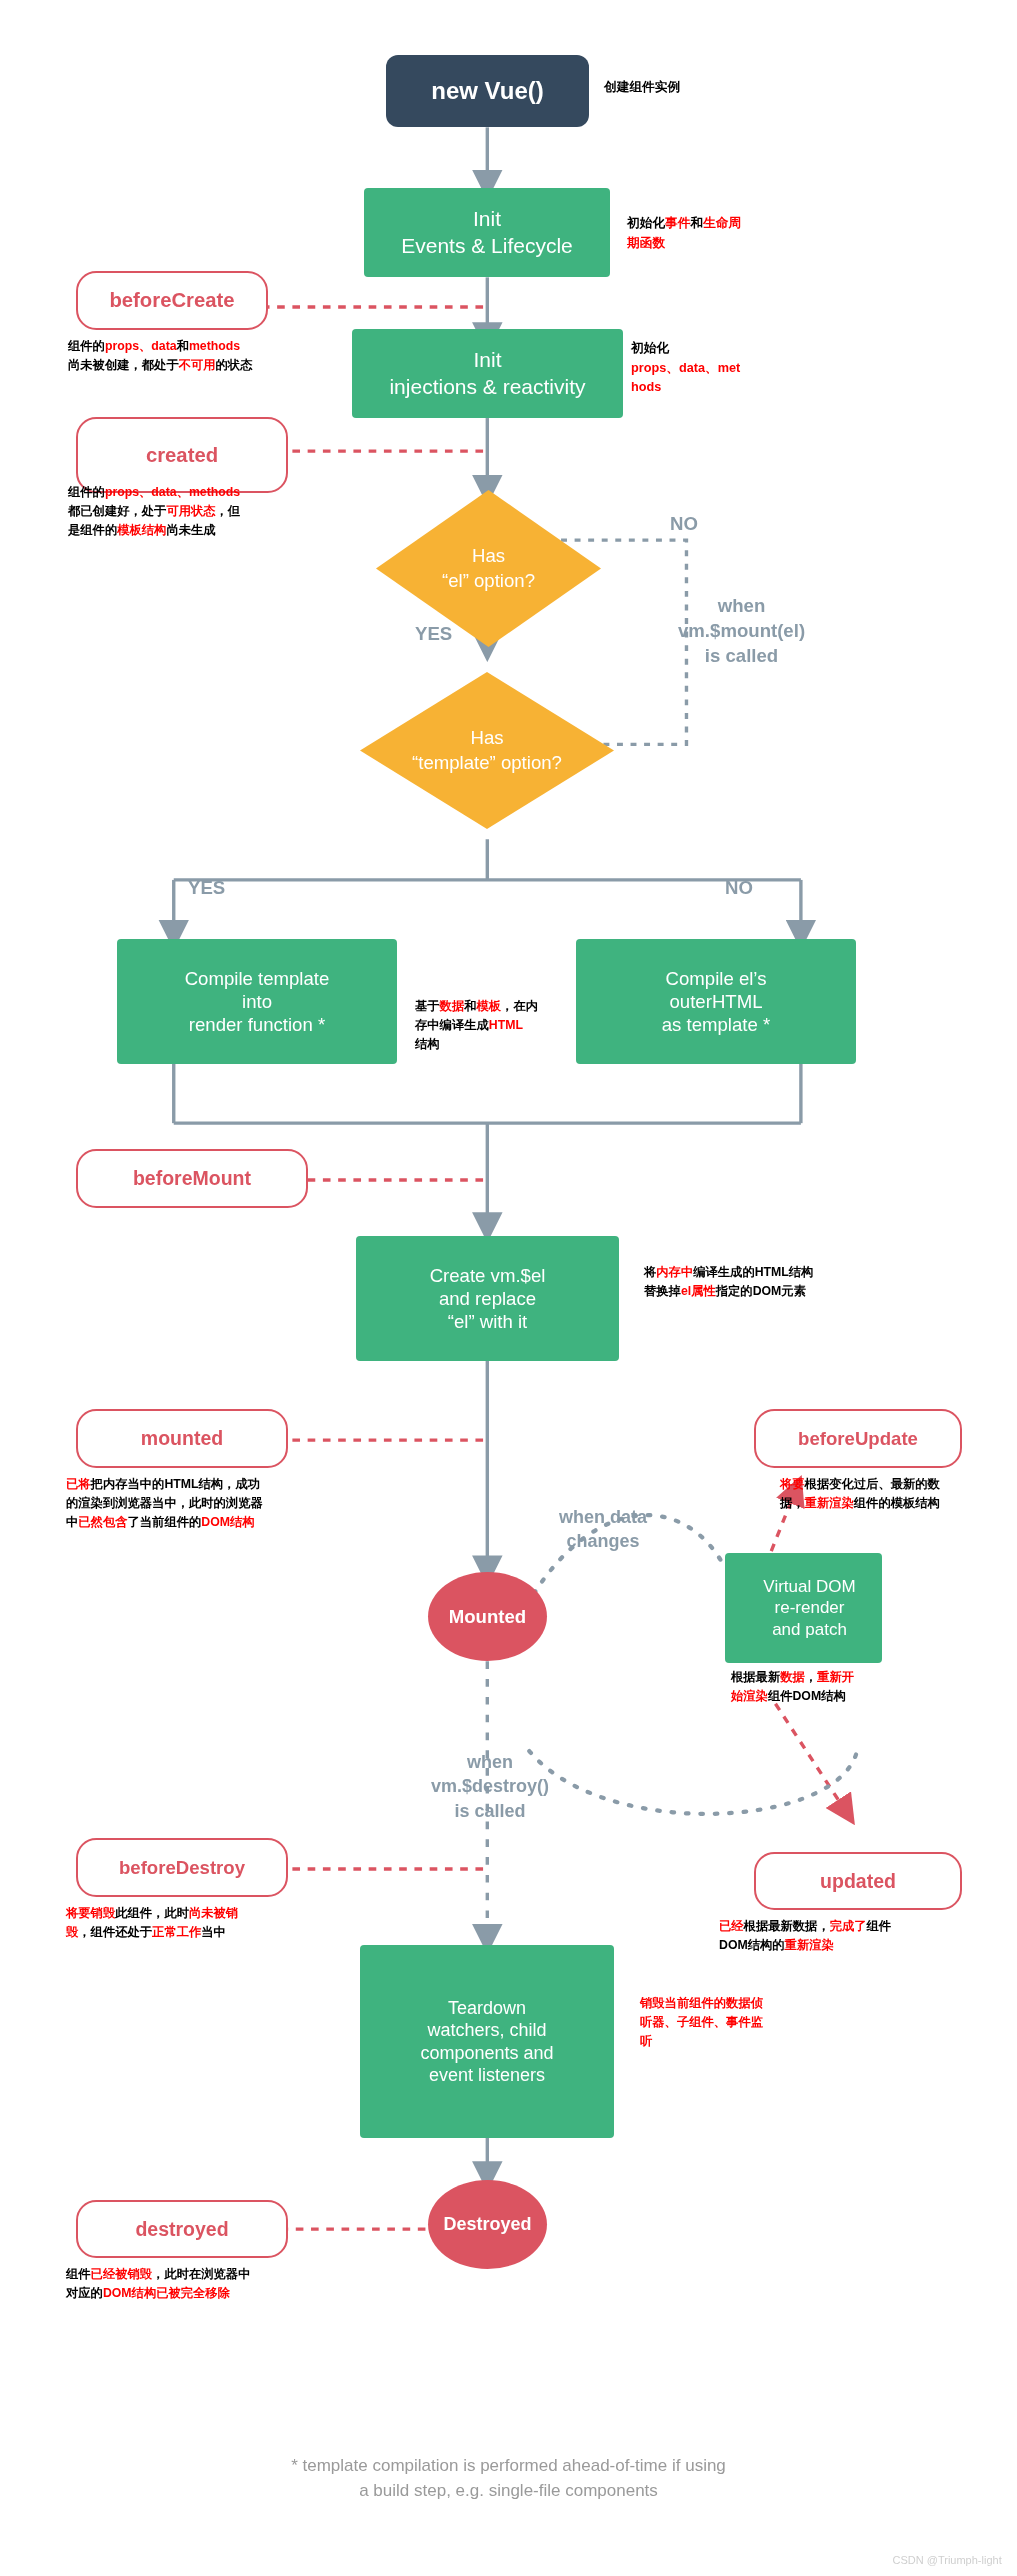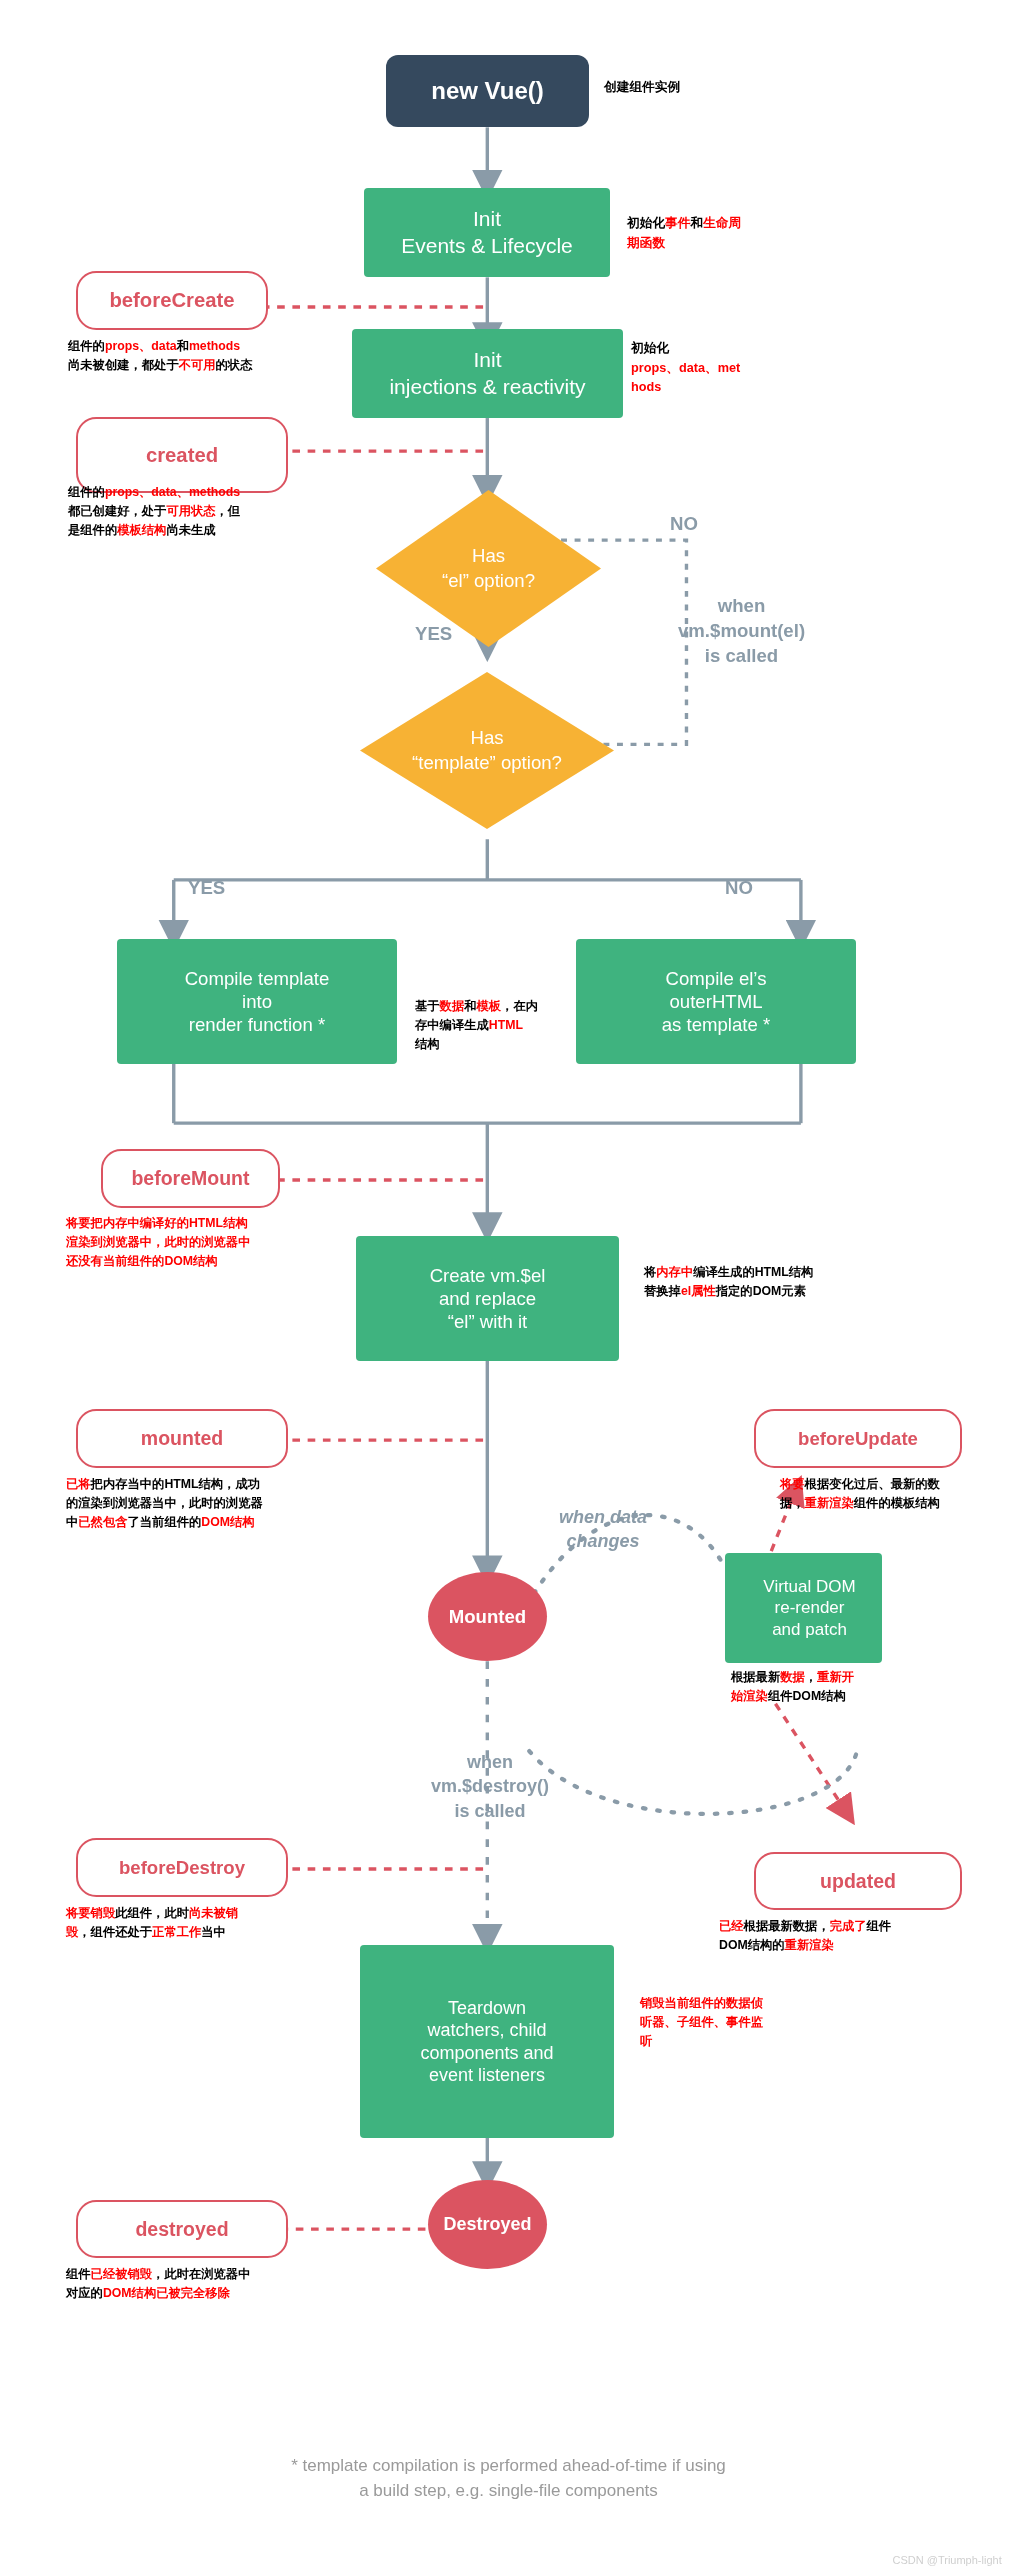--- a/index.html
+++ b/index.html
@@ -206,28 +206,23 @@
     <span>outerHTML</span>
     <span>as template *</span>
   </div>
 
   <div class="note" style="left:415px;top:965px;font-size:12.3px;margin-top:32px;">
       <div><span>基于</span><span class="r">数据</span><span>和</span><span class="r">模板</span><span>，在内</span></div>
       <div><span>存中编译生成</span><span class="r">HTML</span></div>
       <div><span>结构</span></div>
     </div>
 
-  <div class="hook" style="left:76px;top:1149px;width:179px;height:59px;font-size:19.5px;margin-left:25px;">
+  <div class="hook" style="left:76px;top:1149px;width:232px;height:59px;font-size:19.5px;">
     <span>beforeMount</span>
   </div>
-  <div class="note" style="left:66px;top:1214px;font-size:12.3px;">
-      <div><span class="r">将要把内存中编译好的</span><span class="r">HTML</span><span class="r">结构</span></div>
-      <div><span class="r">渲染到</span><span class="r">浏览器中，此时的浏览器中</span></div>
-      <div><span class="r">还没有</span><span class="r">当前组件的DOM结构</span></div>
-    </div>
 
   <div class="node node-green" style="left:356px;top:1236px;width:263px;height:125px;font-size:18.6px;flex-direction:column;">
     <span>Create vm.$el</span>
     <span>and replace</span>
     <span>“el” with it</span>
   </div>
   <div class="note" style="left:644px;top:1263px;font-size:12.3px;">
       <div><span>将</span><span class="r">内存中</span><span>编译生成的HTML结构</span></div>
       <div><span>替换掉</span><span class="r">el属性</span><span>指定的DOM元素</span></div>
     </div>
@@ -246,21 +241,21 @@
   </div>
   <div class="note" style="left:780px;top:1475px;font-size:12.3px;">
       <div><span class="r">将要</span><span>根据变化过后、最新的数</span></div>
       <div><span>据，</span><span class="r">重新渲染</span><span>组件的模板结构</span></div>
     </div>
 
   <div class="node node-circle" style="left:428px;top:1572px;width:119px;height:89px;font-size:18.6px;">
     <span>Mounted</span>
   </div>
 
-  <div class="edge-label" style="left:559px;top:1505px;font-size:18px;text-align:center;line-height:1.35;font-style:italic;">
+  <div class="edge-label" style="left:559px;top:1505px;font-size:18px;text-align:center;line-height:1.35;">
     <div>when data</div>
     <div>changes</div>
   </div>
 
   <div class="node node-green" style="left:725px;top:1553px;width:157px;height:110px;font-size:17px;flex-direction:column;padding-left:12px;">
     <span>Virtual DOM</span>
     <span>re-render</span>
     <span>and patch</span>
   </div>
   <div class="note" style="left:731px;top:1668px;font-size:12.3px;">

